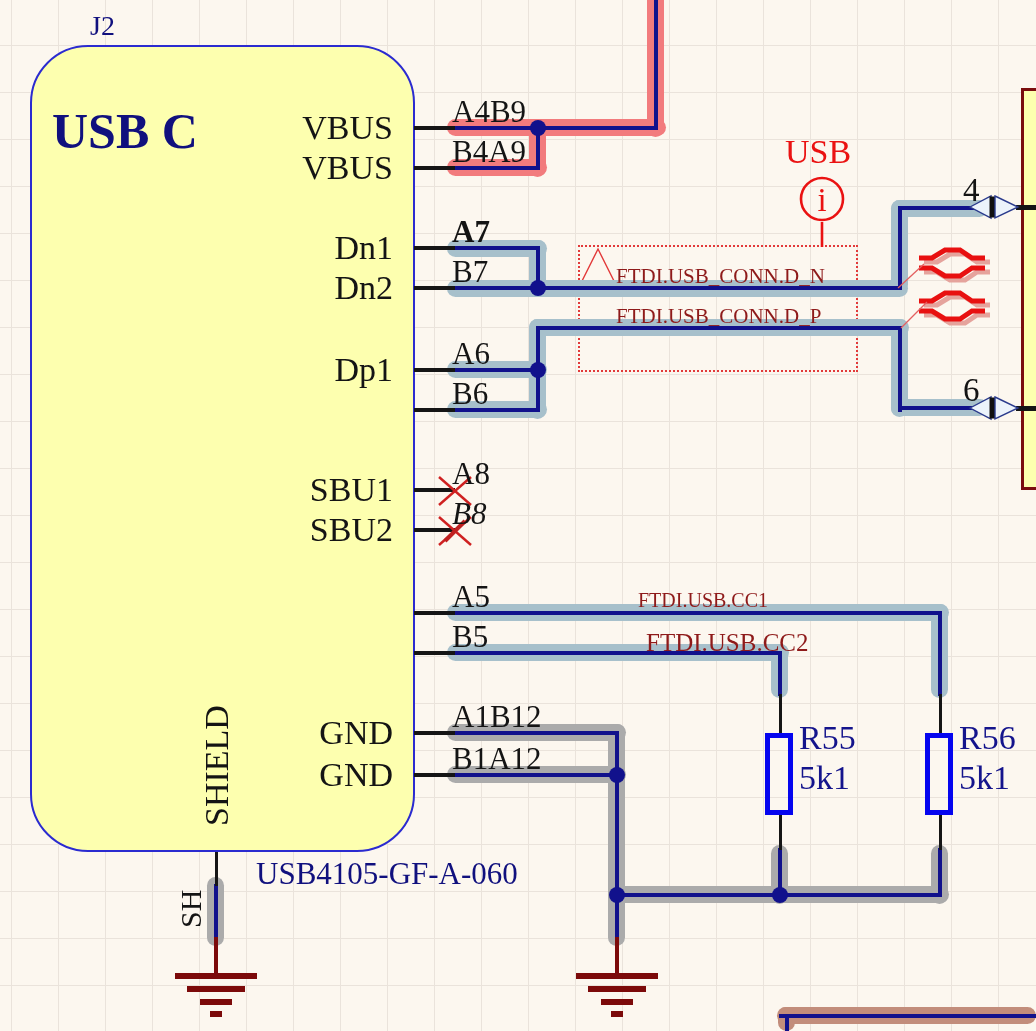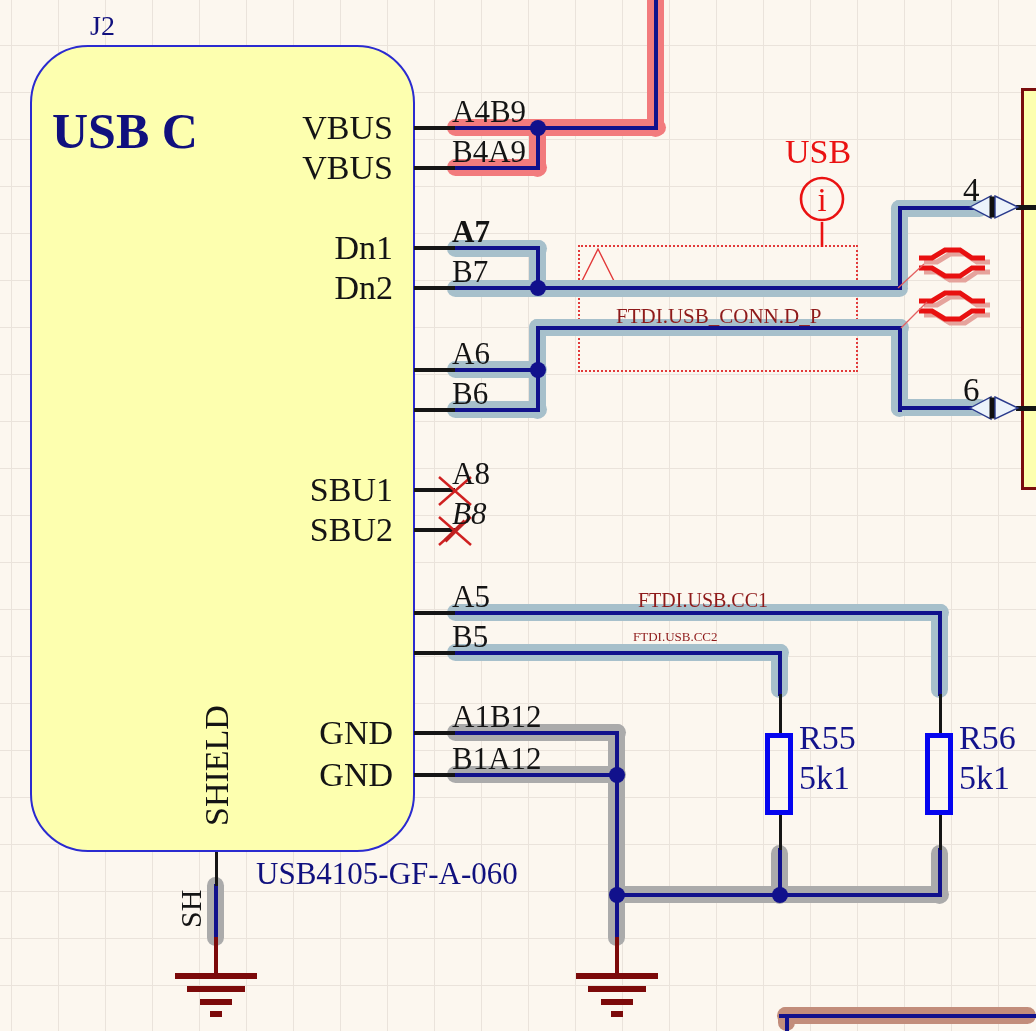--- a/index.html
+++ b/index.html
@@ -89,23 +89,24 @@
   <div class="gh ggray" style="left:447px;top:766px;width:179px;"></div>
   <div class="gv ggray" style="left:608px;top:766px;height:180px;"></div>
   <div class="gh ggray" style="left:608px;top:886px;width:341px;"></div>
   <div class="gv ggray" style="left:771px;top:845px;height:59px;"></div>
   <div class="gv ggray" style="left:931px;top:845px;height:59px;"></div>
   <div class="gv ggray" style="left:207px;top:877px;height:69px;"></div>
 
   <div class="gh gtan" style="left:777px;top:1007px;width:259px;"></div>
   <div class="gv gtan" style="left:778px;top:1007px;height:24px;"></div>
 
+  <div class="t maroon" style="left:616px;top:264px;font-size:21px;z-index:11;">FTDI.USB_CONN.D_N</div>
   <div class="t maroon" style="left:616px;top:304px;font-size:21px;z-index:11;">FTDI.USB_CONN.D_P</div>
   <div class="t maroon" style="left:638px;top:589px;font-size:20px;z-index:11;">FTDI.USB.CC1</div>
-  <div class="t maroon" style="left:633px;top:629px;font-size:13px;z-index:11;">FTDI.USB.CC2</div>
+  <div class="t maroon" style="left:646px;top:629px;font-size:25px;z-index:11;">FTDI.USB.CC2</div>
 
   <div class="wh" style="left:455px;top:126px;width:203px;"></div>
   <div class="wv" style="left:654px;top:0px;height:130px;"></div>
   <div class="wv" style="left:536px;top:126px;height:44px;"></div>
   <div class="wh" style="left:455px;top:166px;width:85px;"></div>
 
   <div class="wh" style="left:455px;top:246px;width:85px;"></div>
   <div class="wv" style="left:536px;top:246px;height:44px;"></div>
   <div class="wh" style="left:455px;top:286px;width:447px;"></div>
   <div class="wv" style="left:898px;top:206px;height:84px;"></div>
@@ -230,20 +231,21 @@
   </svg>
 
   <div class="t navy" style="left:90px;top:10px;font-size:28px;">J2</div>
   <div class="t navy" style="left:52px;top:102px;font-size:50px;font-weight:bold;">USB C</div>
   <div class="t navy" style="left:256px;top:856px;font-size:31px;">USB4105-GF-A-060</div>
 
   <div class="t pname" style="left:193px;top:108px;">VBUS</div>
   <div class="t pname" style="left:193px;top:148px;">VBUS</div>
   <div class="t pname" style="left:193px;top:228px;">Dn1</div>
   <div class="t pname" style="left:193px;top:268px;">Dn2</div>
+  <div class="t pname" style="left:193px;top:350px;">Dp1</div>
   <div class="t pname" style="left:193px;top:470px;">SBU1</div>
   <div class="t pname" style="left:193px;top:510px;">SBU2</div>
   <div class="t pname" style="left:193px;top:713px;">GND</div>
   <div class="t pname" style="left:193px;top:755px;">GND</div>
   <div class="vt" style="left:198px;top:826px;font-size:34px;">SHIELD</div>
 
   <div class="t pnum" style="left:452px;top:95px;">A4B9</div>
   <div class="t pnum" style="left:452px;top:135px;">B4A9</div>
   <div class="t pnum" style="left:452px;top:215px;font-weight:bold;">A7</div>
   <div class="t pnum" style="left:452px;top:255px;">B7</div>

